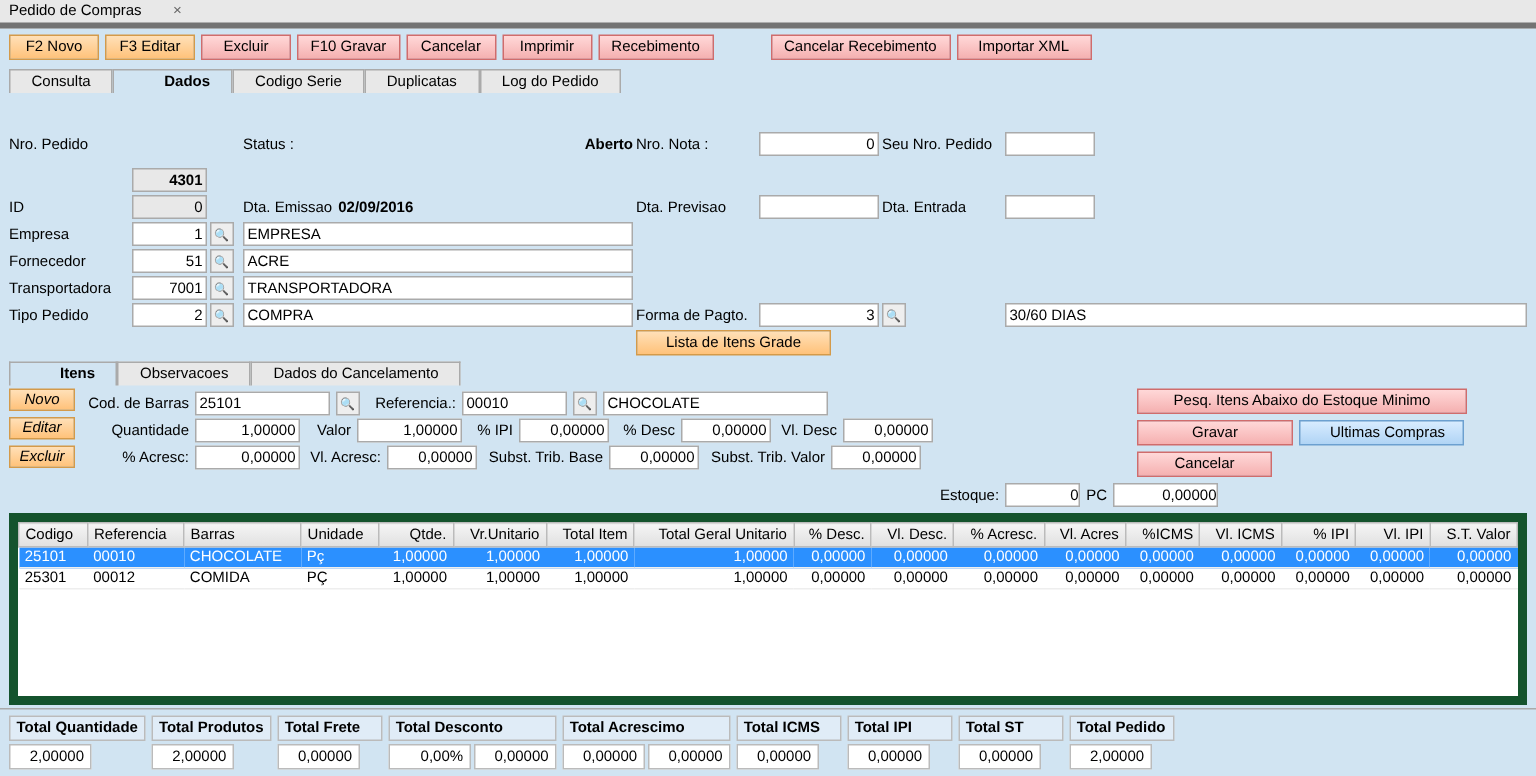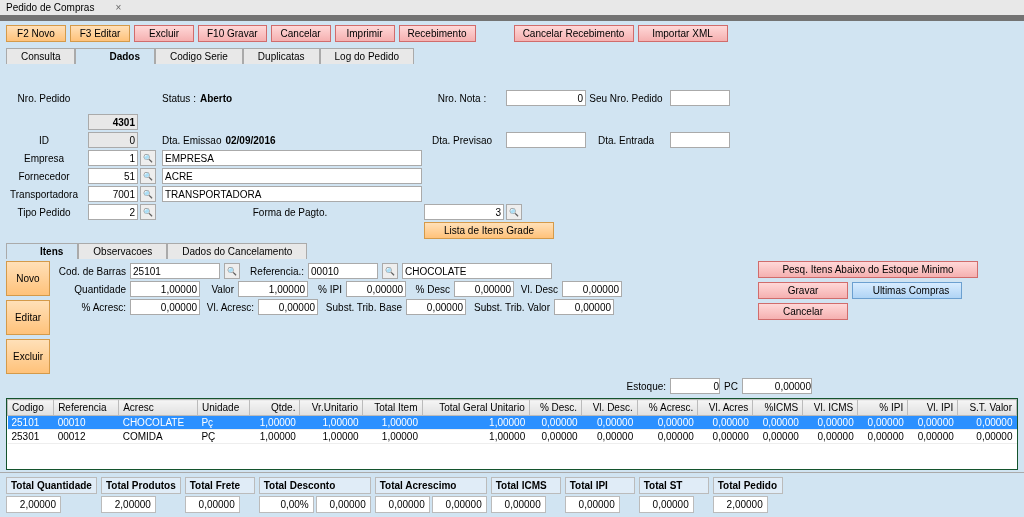--- a/index.html
+++ b/index.html
@@ -1,38 +1,38 @@
 <!DOCTYPE html>
 <html><head>
 <meta charset="utf-8">
 <style>
   * { box-sizing: border-box; margin: 0; padding: 0; font-family: Arial, sans-serif; font-size: 10px; }
   body { background: #d1e4f2; width: 1024px; height: 517px; overflow: hidden; }
   .window { width: 100%; height: 100%; display: flex; flex-direction: column; }
-  .titlebar { background: #e8e8e8; padding: 2px 6px; border-bottom: 6px solid #737373; display: flex; align-items: center; gap: 21px; }
+  .titlebar { background: #e8e8e8; padding: 2px 6px; border-bottom: 4px solid #737373; display: flex; align-items: center; gap: 21px; }
   .title-close { color: #666; cursor: default; }
   .toolbar { padding: 4px 6px; display: flex; gap: 4px; align-items: center; }
   .btn { padding: 2px 8px; border: 1px solid #999; background: linear-gradient(#fff,#eee); cursor: pointer; min-width: 60px; text-align: center; }
   .btn-orange { background: linear-gradient(#ffe0b8,#ffc27a); border-color: #d49a4a; }
   .btn-blue { background: linear-gradient(#d8ecff,#b0d4f5); border-color: #6ca0d0; padding-left: 16px; }
   .btn-pink { background: linear-gradient(#ffd8d8,#f5b0b0); border-color: #d06c6c; }
-  .btn-small { min-width: 40px; padding: 11px 6px; }
+  .btn-small { min-width: 40px; padding: 1px 6px; font-style: italic; }
   .section-tabs { display: flex; gap: 0; padding: 2px 6px 0 6px; }
   .tab { padding: 2px 14px; background: #e8e8e8; border: 1px solid #aaa; border-bottom: none; cursor: pointer; }
   .tab.active { background: #d1e4f2; font-weight: bold; padding-left: 33px; }
   .form-grid { padding: 2px 6px; display: grid; grid-template-columns: 80px 50px 20px 260px 80px 80px 80px auto; gap: 2px 2px; align-items: center; }
-  .form-grid .lbl { text-align: center; padding-right: 4px; }
+  .form-grid .lbl { text-align: left; padding-right: 4px; }
   .form-grid input { height: 16px; border: 1px solid #aaa; padding: 0 2px; background: #fff; width: 100%; }
   .lookup-btn { width: 16px; height: 16px; background: #eee; border: 1px solid #aaa; display:flex; align-items:center; justify-content:center; cursor:pointer; font-size:8px; }
   .readonly { background: #e8e8e8 !important; }
   .item-section { padding: 2px 6px; }
   .item-row { display:flex; align-items:center; gap:4px; margin:2px 0; }
   .item-row .lbl { width: 70px; text-align:right; }
   .item-row input { height:16px; border:1px solid #aaa; padding:0 2px; }
-  .grid-wrap { flex:1; overflow:auto; border:1px solid #14532d; margin:2px 6px; background:#fff; }
+  .grid-wrap { flex:1; overflow:auto; border:6px solid #14532d; margin:2px 6px; background:#fff; }
   table { border-collapse: collapse; width: 100%; }
   th { background: linear-gradient(#f5f5f5,#e0e0e0); border:1px solid #bbb; padding:2px 4px; text-align:left; white-space:nowrap; font-weight:normal; }
   td { border-bottom:1px solid #eee; padding:1px 4px; white-space:nowrap; }
   tr.selected td { background:#2b90ff; color:#fff; }
   .totals { display:flex; gap:4px; padding:4px 6px; border-top:1px solid #aaa; background:#d1e4f2; }
   .total-box { display:flex; flex-direction:column; gap:2px; }
   .total-box .th { font-weight:bold; padding:2px 4px; background:#e0ecf7; border:1px solid #bbb; min-width:70px; }
   .total-box .tv { padding:2px 4px; text-align:right; background:#fff; border:1px solid #bbb; }
   .num { text-align:right !important; }
   .estoque-row { display:flex; gap:4px; align-items:center; justify-content:flex-end; padding:2px 8px; }
@@ -67,21 +67,21 @@
     <div class="tab">Duplicatas</div>
     <div class="tab">Log do Pedido</div>
   </div>
 
   <div class="form-grid">
     <span class="lbl">Nro. Pedido</span>
     <input class="num readonly" style="font-weight: bold; margin-top: 48px;" value="4301">
     <span></span>
     <span style="display:flex;gap:4px;align-items:center">
       <span>Status :</span>
-      <span style="flex:1;text-align:left;font-weight:bold">Aberto</span>
+      <span style="flex:1;text-align:right;font-weight:bold">Aberto</span>
     </span>
     <span class="lbl">Nro. Nota :</span>
     <input class="num" value="0" style="">
     <span class="lbl">Seu Nro. Pedido</span>
     <input style="width: 60px;" value="">
 
     <span class="lbl">ID</span>
     <input class="num readonly" value="0" style="">
     <span></span>
     <span style="display:flex;gap:4px;align-items:center">
@@ -116,24 +116,26 @@
     <span class="lookup-btn">🔍</span>
     <input value="TRANSPORTADORA" style="">
     <span></span>
       <span></span>
       <span></span>
       <span></span>
 
     <span class="lbl">Tipo Pedido</span>
     <input class="num" value="2" style="">
     <span class="lookup-btn">🔍</span>
+    <input value="COMPRA" style="">
 
     <span class="lbl">Forma de Pagto.</span>
     <input class="num" value="3" style="">
     <span class="lookup-btn">🔍</span>
+    <input value="30/60 DIAS" style="">
     <span style="grid-column:5/9"><button class="btn btn-orange" style="width:130px">Lista de Itens Grade</button></span>
   </div>
 
   <div class="section-tabs">
     <div class="tab active">Itens</div>
     <div class="tab">Observacoes</div>
     <div class="tab">Dados do Cancelamento</div>
   </div>
 
   <div class="item-section" style="display:flex;gap:6px">
@@ -171,42 +173,42 @@
         <input class="num" style="width: 60px;" value="0,00000">
         <span class="lbl" style="width:80px">Subst. Trib. Base</span>
         <input class="num" style="width: 60px;" value="0,00000">
         <span class="lbl" style="width:80px">Subst. Trib. Valor</span>
         <input class="num" style="width: 60px;" value="0,00000">
       </div>
     </div>
     <div class="side-btns" style="width:260px">
       <button class="btn btn-pink" style="width:220px">Pesq. Itens Abaixo do Estoque Minimo</button>
       <div style="display:flex;gap:4px">
-        <button class="btn btn-pink" style="width:90px">Gravar</button>
+        <button class="btn btn-pink" style="width:104px">Gravar</button>
         <button class="btn btn-blue" style="width:110px">Ultimas Compras</button>
       </div>
       <button class="btn btn-pink" style="width:90px">Cancelar</button>
     </div>
   </div>
 
   <div class="estoque-row">
     <span>Estoque:</span>
     <input class="num" style="width: 50px; height: 16px; border: 1px solid rgb(170, 170, 170);" value="0">
     <span>PC</span>
     <input class="num" style="width: 70px; height: 16px; border: 1px solid rgb(170, 170, 170);" value="0,00000">
     <span style="width:200px"></span>
   </div>
 
   <div class="grid-wrap">
     <table>
       <thead>
           <tr id="grid-head">
             <th>Codigo</th>
             <th>Referencia</th>
-            <th>Acresc</th>
+            <th>Barras</th>
             <th>Unidade</th>
             <th class="num">Qtde.</th>
             <th class="num">Vr.Unitario</th>
             <th class="num">Total Item</th>
             <th class="num">Total Geral Unitario</th>
             <th class="num">% Desc.</th>
             <th class="num">Vl. Desc.</th>
             <th class="num">% Acresc.</th>
             <th class="num">Vl. Acres</th>
             <th class="num">%ICMS</th>

